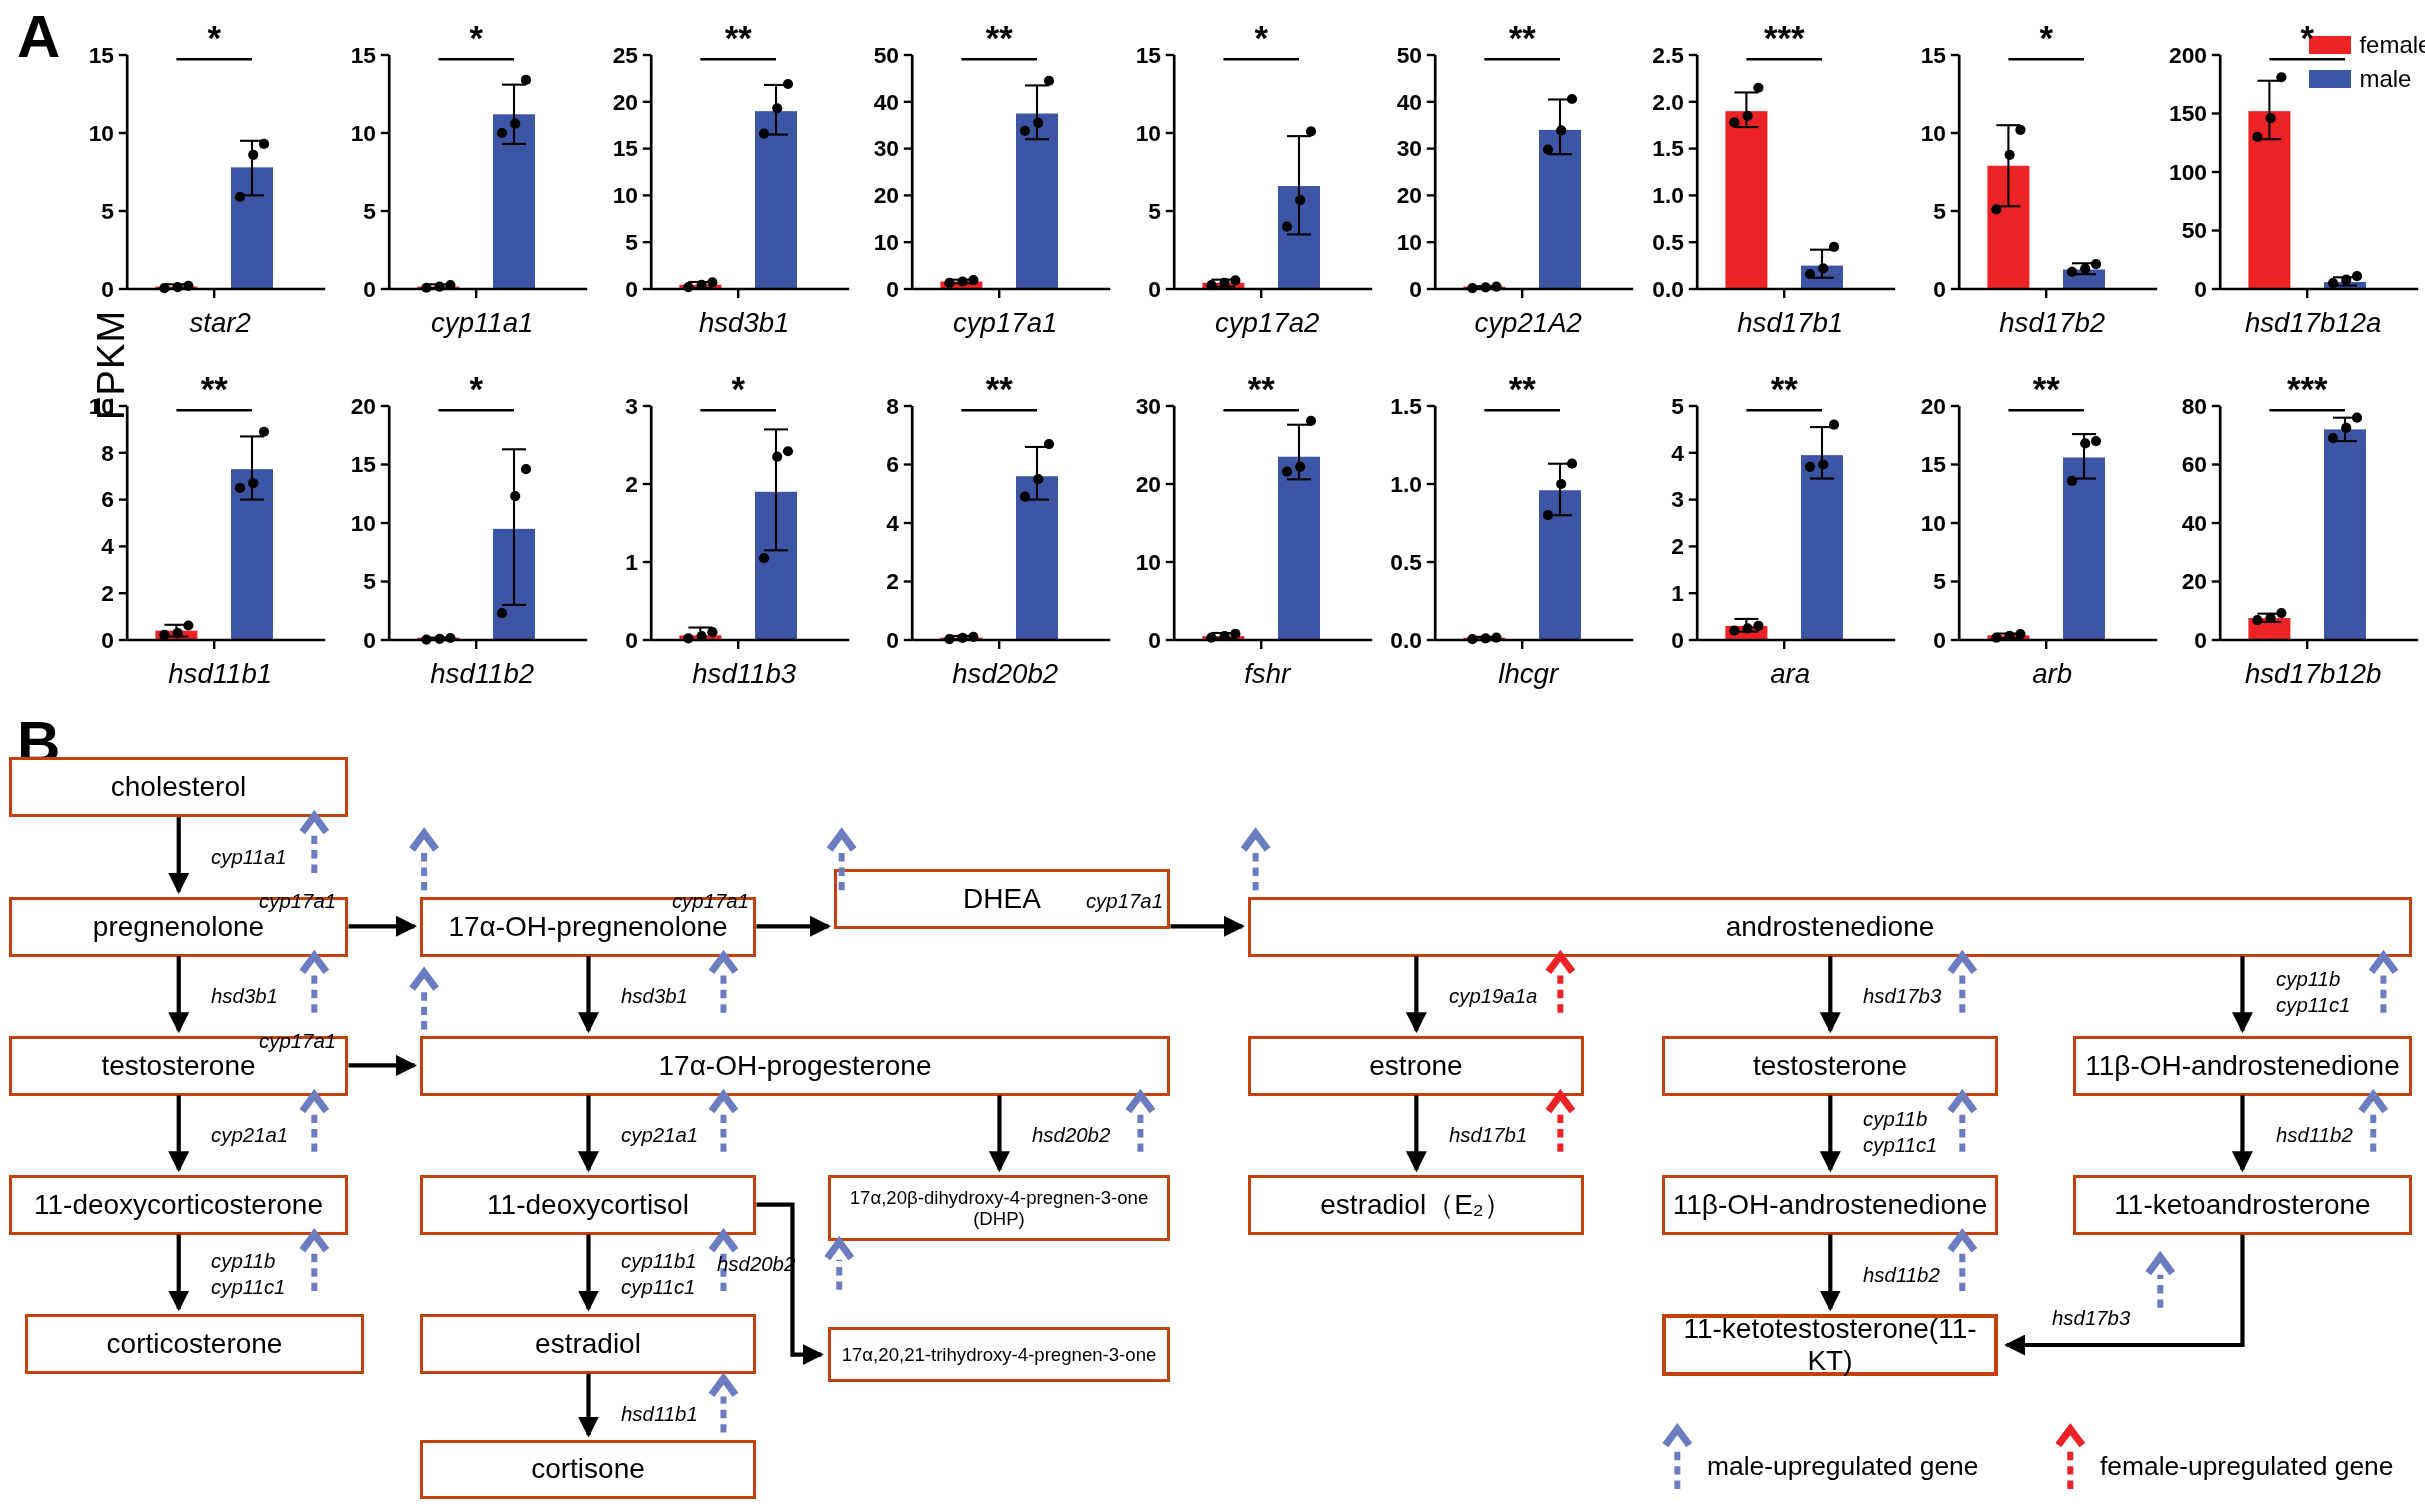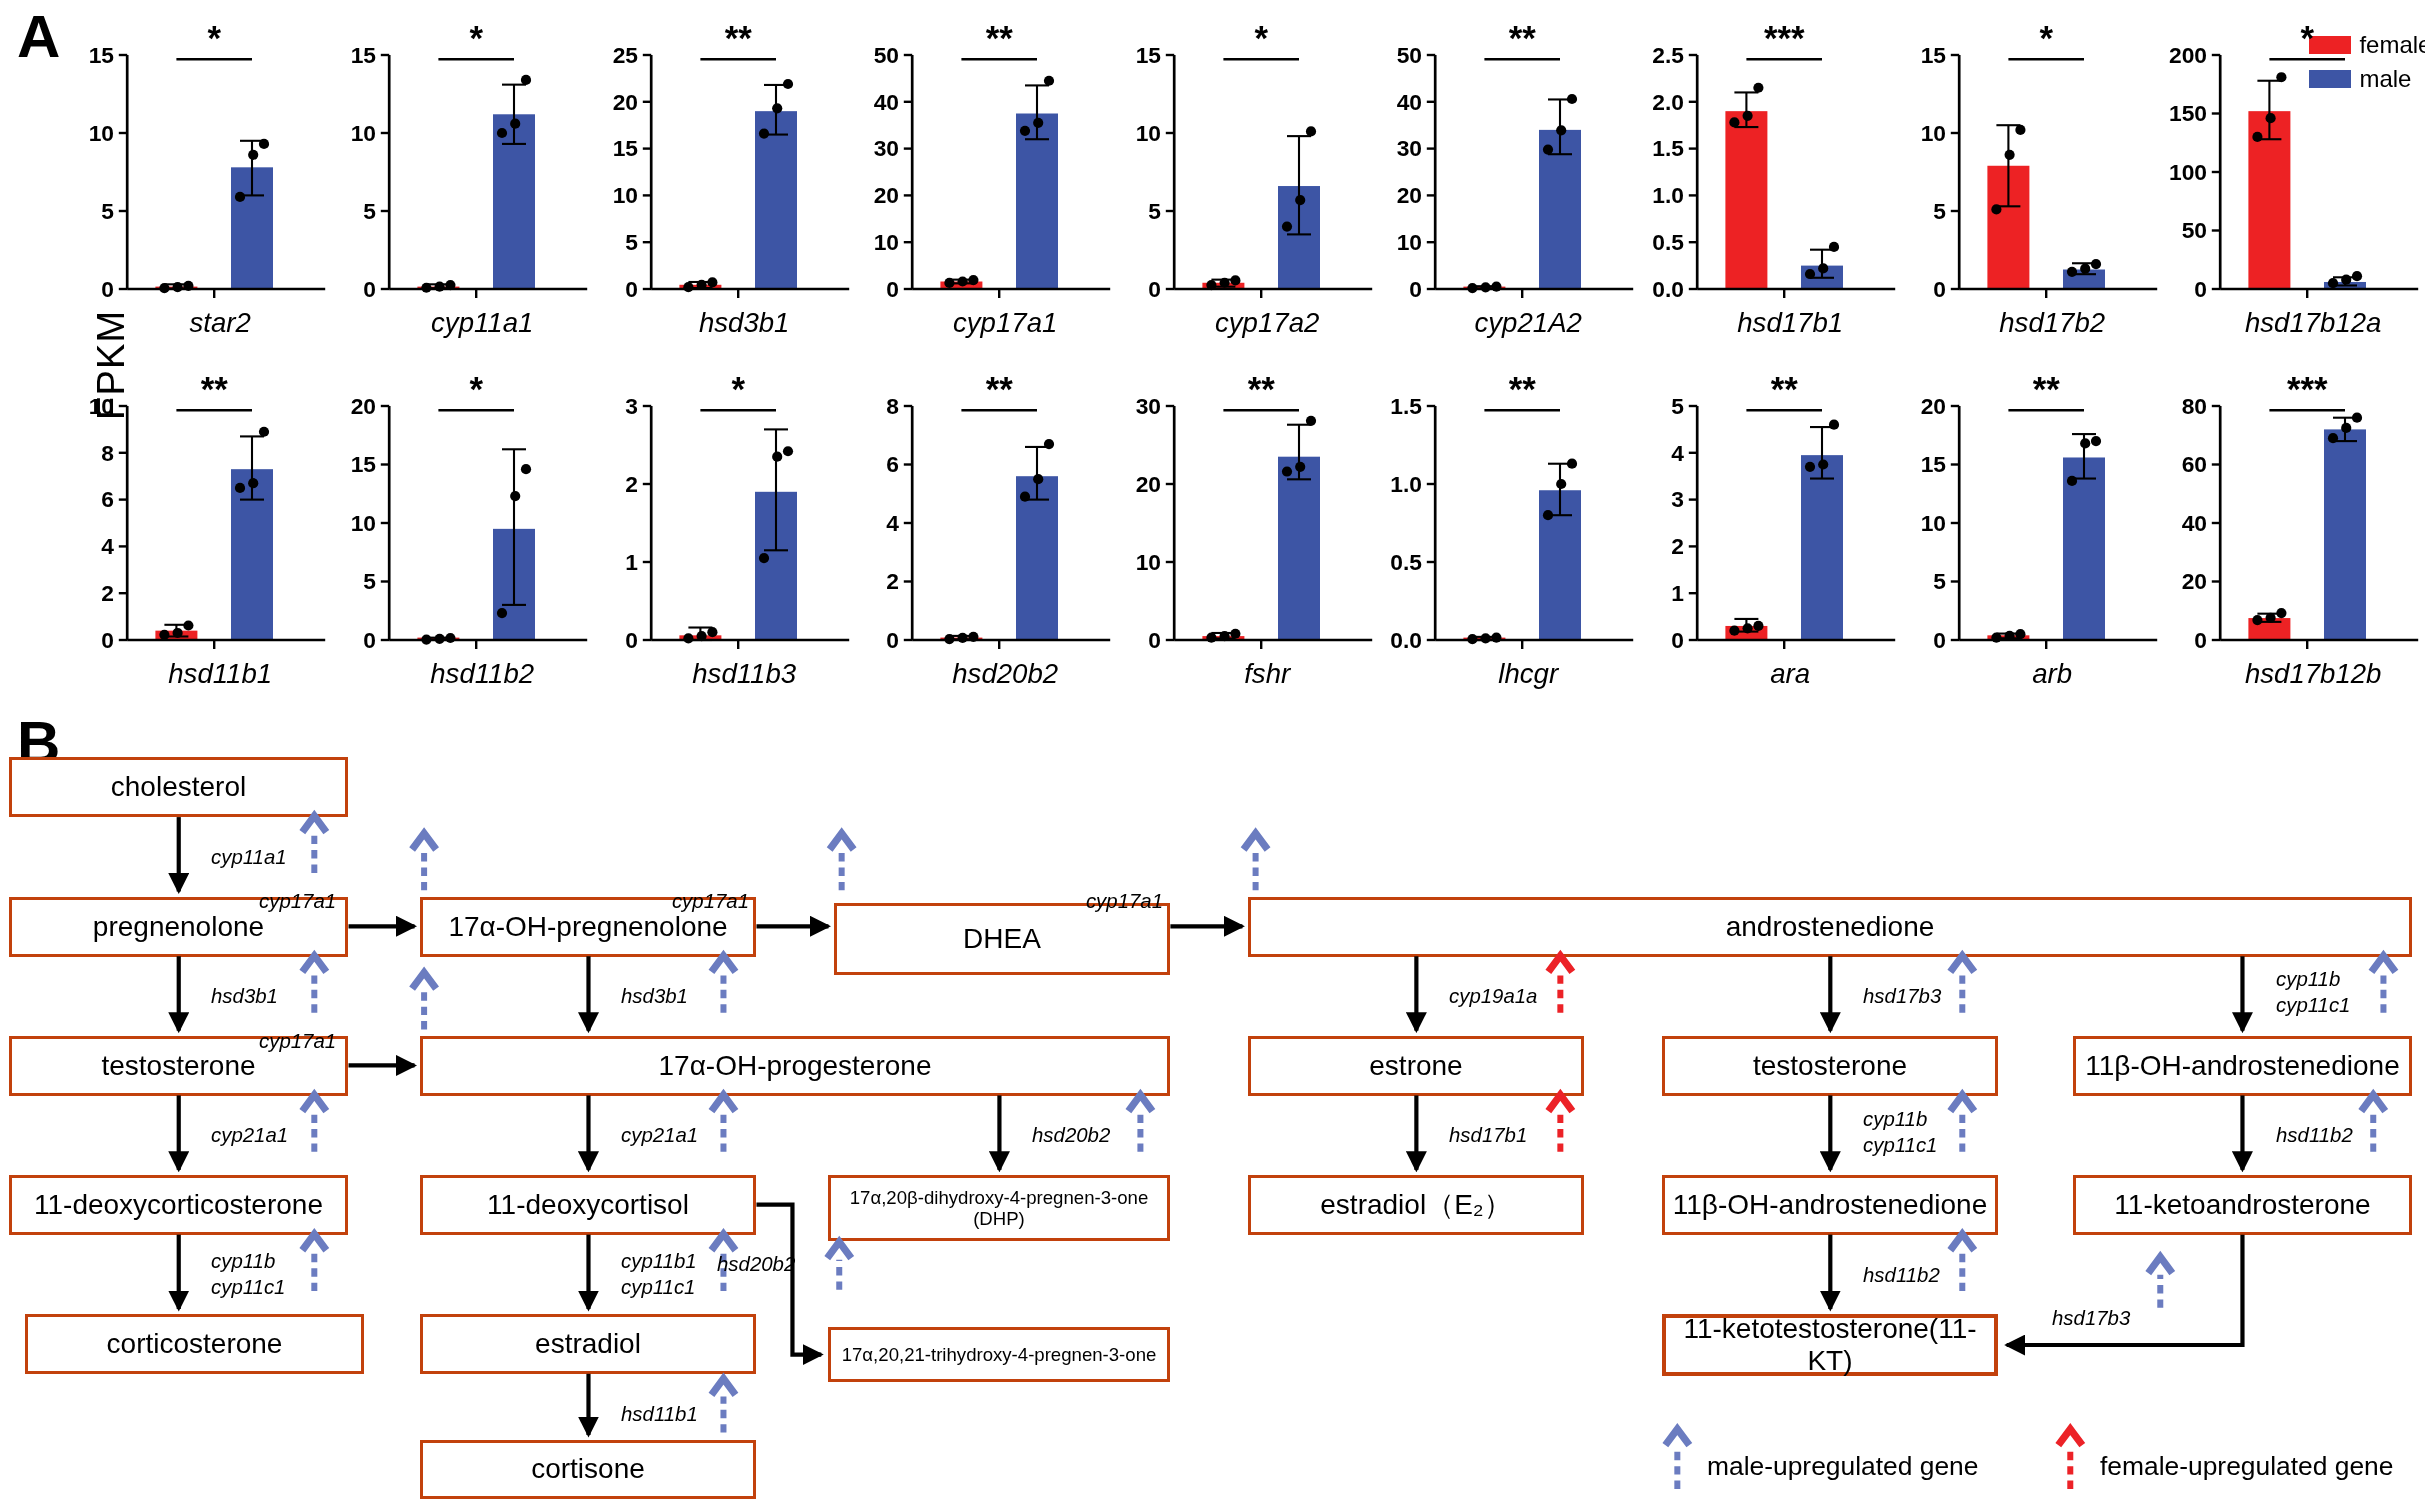--- a/index.html
+++ b/index.html
@@ -652,21 +652,21 @@
       <div class="node" style="left: 420px; top: 1440px; width: 336px; height: 59px;">
         <span>cortisone</span>
       </div>
       <div class="node small" style="left: 828px; top: 1175px; width: 342px; height: 66px;">
         <span>17α,20β-dihydroxy-4-pregnen-3-one</span>
         <span>(DHP)</span>
       </div>
       <div class="node small" style="left: 828px; top: 1327px; width: 342px; height: 55px;">
         <span>17α,20,21-trihydroxy-4-pregnen-3-one</span>
       </div>
-      <div class="node" style="left: 834px; top: 903px; width: 336px; height: 72px;">
+      <div class="node" style="left: 834px; top: 869px; width: 336px; height: 60px;">
         <span>DHEA</span>
       </div>
       <div class="node" style="left: 1248px; top: 897px; width: 1164px; height: 60px;">
         <span>androstenedione</span>
       </div>
       <div class="node" style="left: 1248px; top: 1175px; width: 336px; height: 60px;">
         <span>estradiol（E₂）</span>
       </div>
       <div class="node" style="left: 1248px; top: 1036px; width: 336px; height: 60px;">
         <span>estrone</span>

